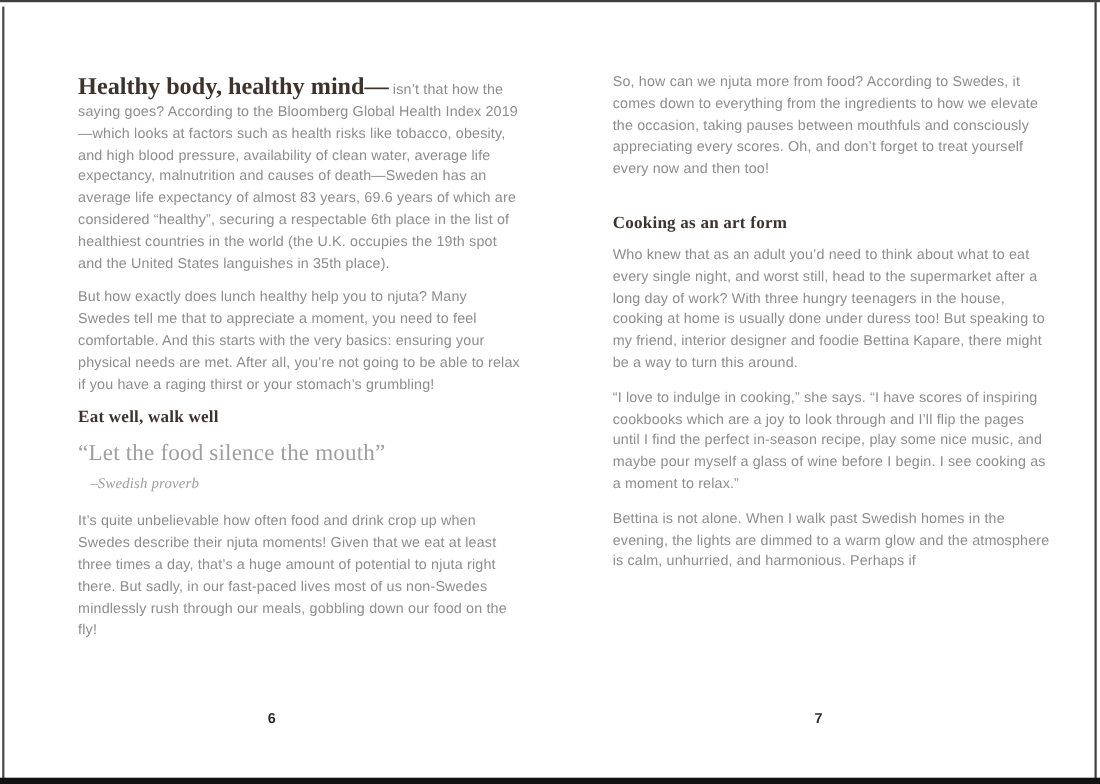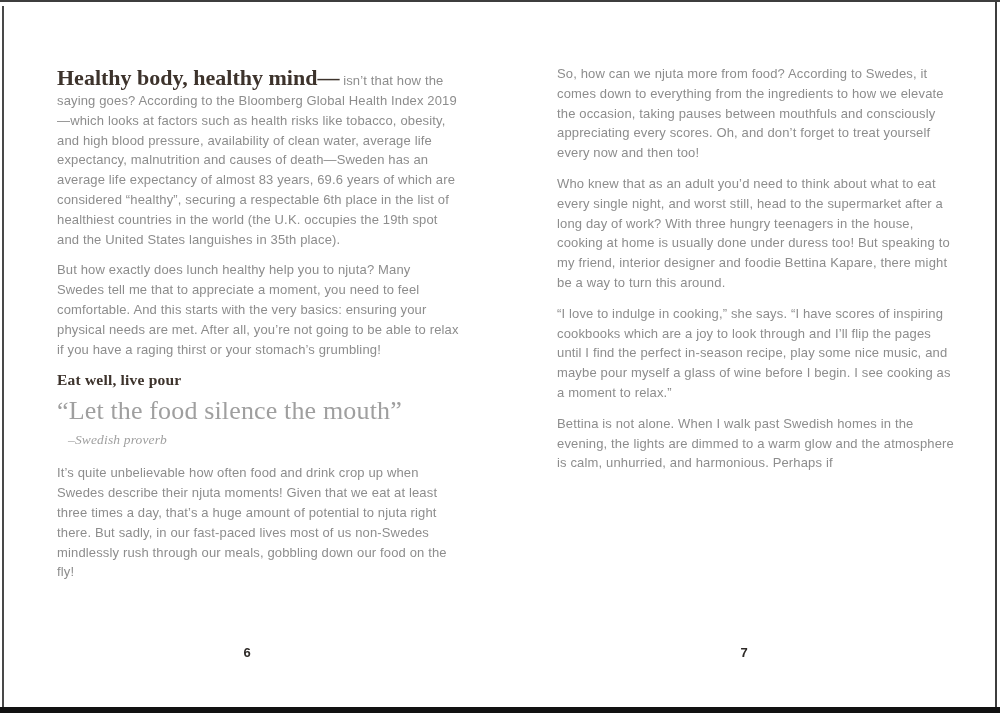--- a/index.html
+++ b/index.html
@@ -27,21 +27,21 @@
 
   .col {
     position: absolute;
     top: 64px;
     width: 402px;
     color: var(--body);
     font-size: 13px;
     line-height: 19.8px;
     letter-spacing: 0.15px;
   }
-  .col-left  { left: 57px; }
+  .col-left  { left: 71px; }
   .col-right { left: 557px; }
 
   p.body { margin: 0 0 11px 0; }
   p.body .em { }
 
   .lead-heading {
     font-family: "Liberation Serif", serif;
     font-weight: bold;
     font-size: 22px;
     line-height: 27px;
@@ -53,21 +53,21 @@
     font-weight: bold;
     font-size: 15.5px;
     line-height: 19px;
     color: var(--heading);
     letter-spacing: 0.2px;
     margin: 11px 0 9px 0;
   }
   .subhead-lg { margin-top: 30px; }
   .pull-quote {
     font-family: "Liberation Serif", serif;
-    font-size: 26px;
+    font-size: 21px;
     line-height: 26px;
     color: var(--quote);
     margin: 0 0 7px 0;
   }
   .attribution {
     font-family: "Liberation Serif", serif;
     font-size: 13.5px;
     line-height: 17px;
     color: var(--quote);
     padding-left: 11px;
@@ -94,32 +94,33 @@
   <div class="edge edge-top"></div>
   <div class="edge edge-left"></div>
   <div class="edge edge-right"></div>
   <div class="edge edge-bottom"></div>
 
   <div class="col col-left">
     <p class="body"><span class="lead-heading">Healthy body, healthy mind—</span><span><span> isn’t that how the saying goes? According to the Bloomberg Global Health Index 2019—which looks at factors such as health risks like tobacco, obesity, and high blood pressure, availability of clean water, average life expectancy, malnutrition and causes of death—Sweden has an average life expectancy of almost 83 years, 69.6 years of which are considered “healthy”, securing a respectable 6th place in the list of healthiest countries in the world (the U.K. occupies the 19th spot and the United States languishes in 35th place).</span></span></p>
 
     <p class="body"><span>But how exactly does lunch healthy help you to </span><span class="em">njuta</span><span>? Many Swedes tell me that to appreciate a moment, you need to feel comfortable. And this starts with the very basics: ensuring your physical needs are met. After all, you’re not going to be able to relax if you have a raging thirst or your stomach’s grumbling!</span></p>
 
-    <h3 class="subhead">Eat well, live pour</h3>
+    <h3 class="subhead">Eat well, walk well</h3>
 
     <div class="pull-quote">“Let the food silence the mouth”</div>
     <div class="attribution">–Swedish proverb</div>
 
     <p class="body"><span>It’s quite unbelievable how often food and drink crop up when Swedes describe their </span><span class="em">njuta</span><span> moments! Given that we eat at least three times a day, that’s a huge amount of potential to </span><span class="em">njuta</span><span> right there. But sadly, in our fast-paced lives most of us non-Swedes mindlessly rush through our meals, gobbling down our food on the fly!</span></p>
   </div>
 
   <div class="col col-right">
 
     <p class="body"><span>So, how can we </span><span class="em">njuta</span><span> more from food? According to Swedes, it comes down to everything from the ingredients to how we elevate the occasion, taking pauses between mouthfuls and consciously appreciating every scores. Oh, and don’t forget to treat yourself every now and then too!</span></p>
 
+    <h3 class="subhead subhead-lg">Cooking as an art form</h3>
 
     <p class="body"><span>Who knew that as an adult you’d need to think about what to eat every single night, and worst still, head to the supermarket after a long day of work? With three hungry teenagers in the house, cooking at home is usually done under duress too! But speaking to my friend, interior designer and foodie Bettina Kapare, there might be a way to turn this around.</span></p>
 
     <p class="body"><span>“I love to indulge in cooking,” she says. “I have scores of inspiring cookbooks which are a joy to look through and I’ll flip the pages until I find the perfect in-season recipe, play some nice music, and maybe pour myself a glass of wine before I begin. I see cooking as a moment to relax.”</span></p>
 
     <p class="body"><span>Bettina is not alone. When I walk past Swedish homes in the evening, the lights are dimmed to a warm glow and the atmosphere is calm, unhurried, and harmonious. Perhaps if</span></p>
   </div>
 
   <div class="page-number pn-left">6</div>
   <div class="page-number pn-right">7</div>

